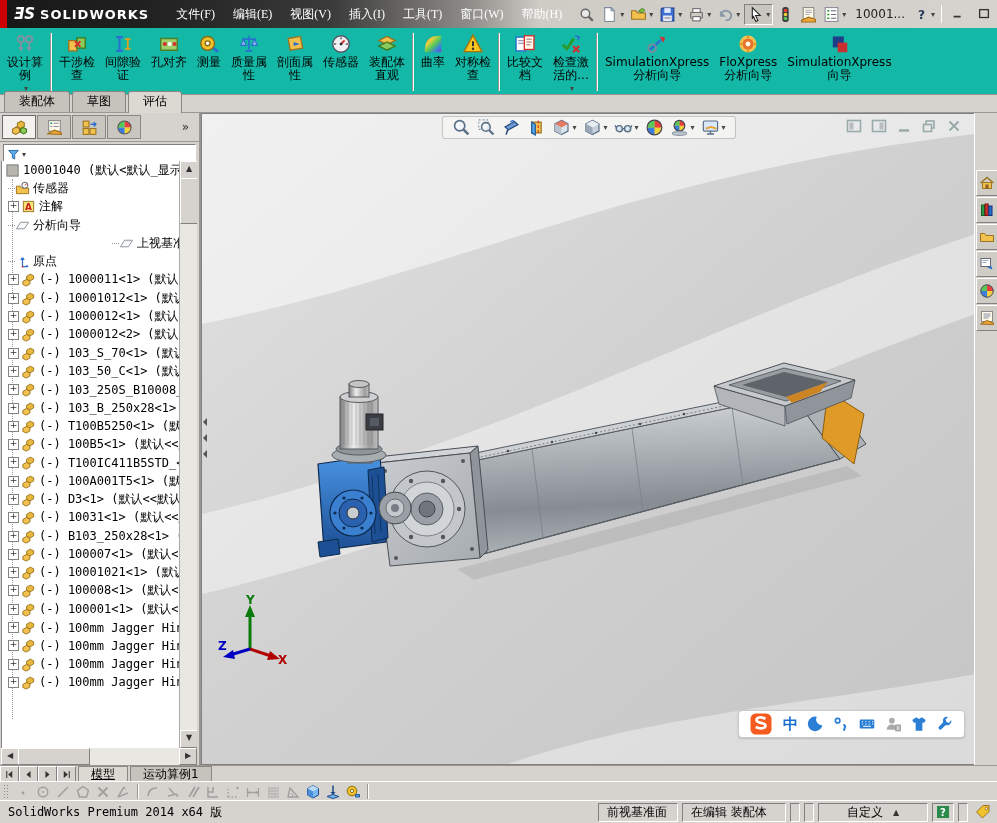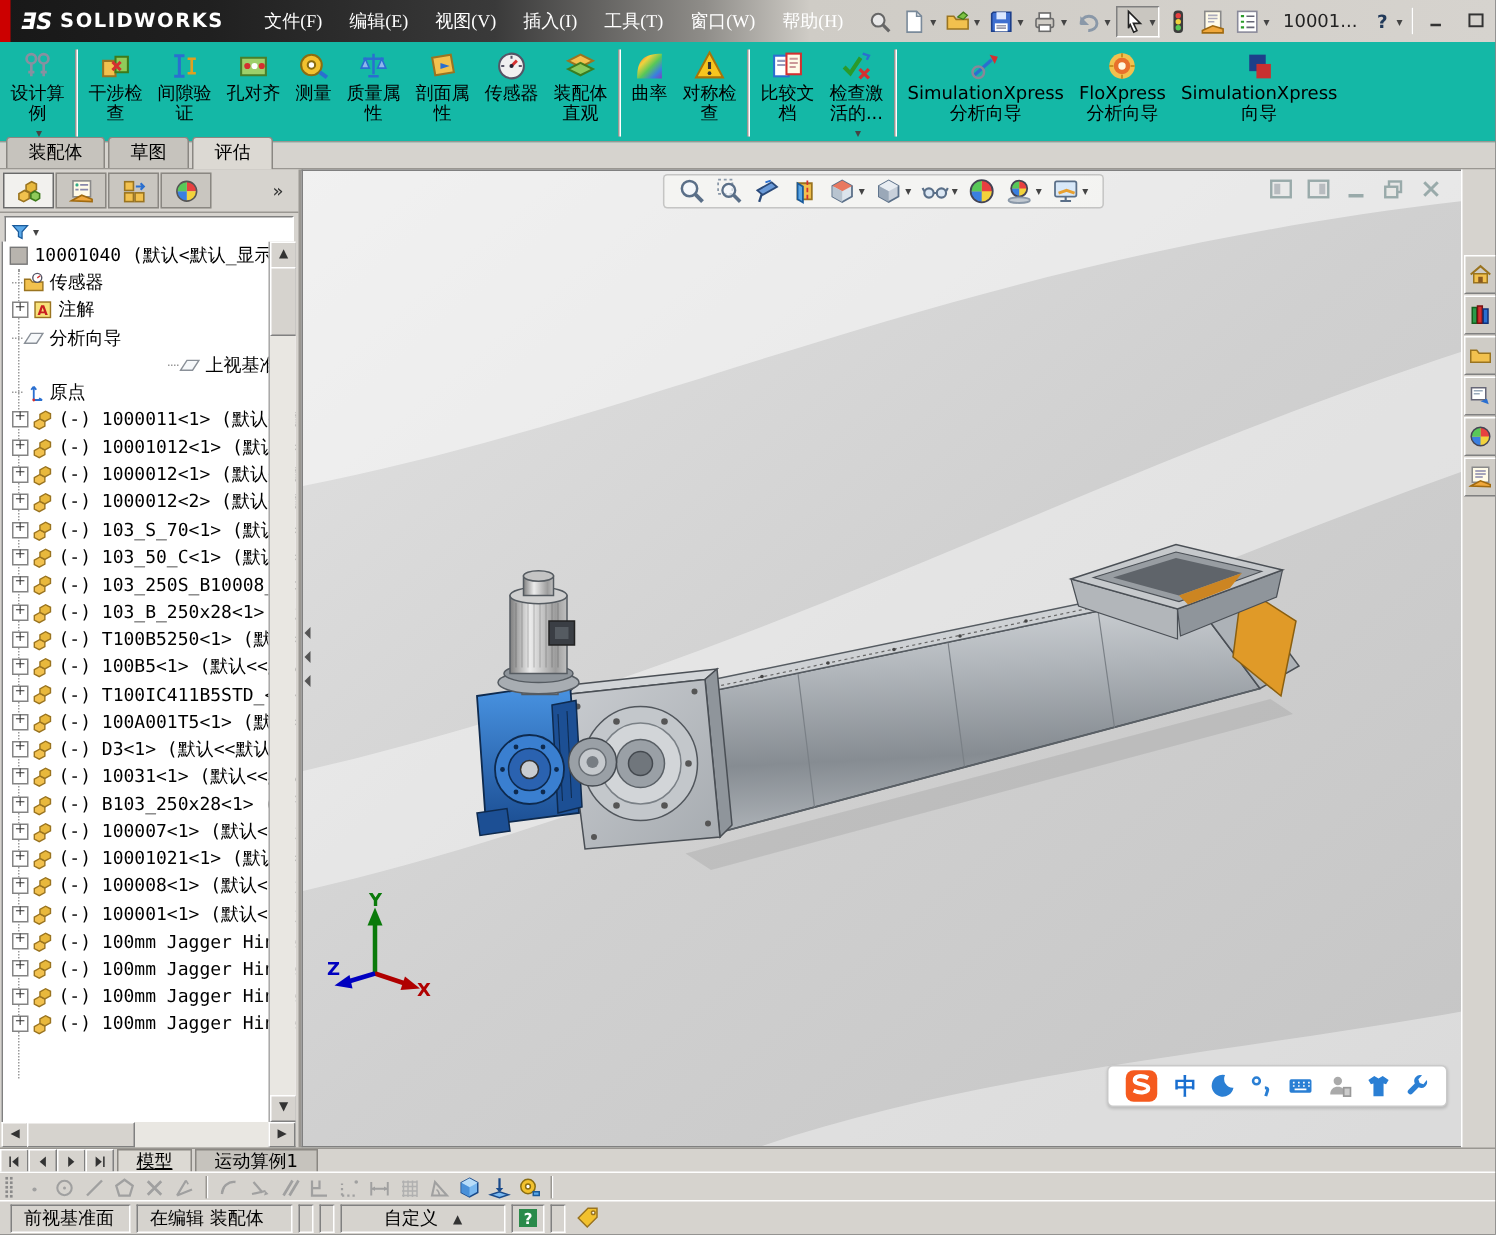--- a/index.html
+++ b/index.html
@@ -1357,20 +1357,21 @@
               <circle cx="7" cy="7" r="1.6" fill="#fff" stroke="#8a6d10"></circle>
               <path d="M10.5 10.5h4v2.5h-4z" fill="#5aa8e8" stroke="#1a5a9a"></path>
             </svg>
           </span>
         </div>
         <div class="sk-sep"></div>
       </span>
   </div>
 
   <div class="statusbar">
+    <span class="sb-left">SolidWorks Premium 2014 x64 版</span>
     <span class="sb-field" style="width:62px">前视基准面</span>
     <span class="sb-field" style="width:86px">在编辑 装配体</span>
     <span class="sb-field sb-empty"></span>
     <span class="sb-field sb-empty"></span>
     <span class="sb-field" style="width:92px;justify-content:center">
       <span>自定义</span>
         <span class="sb-arrow">▲</span>
     </span>
     <span class="sb-field" style="padding:0 2px">
       <span class="ico sb-ico">

